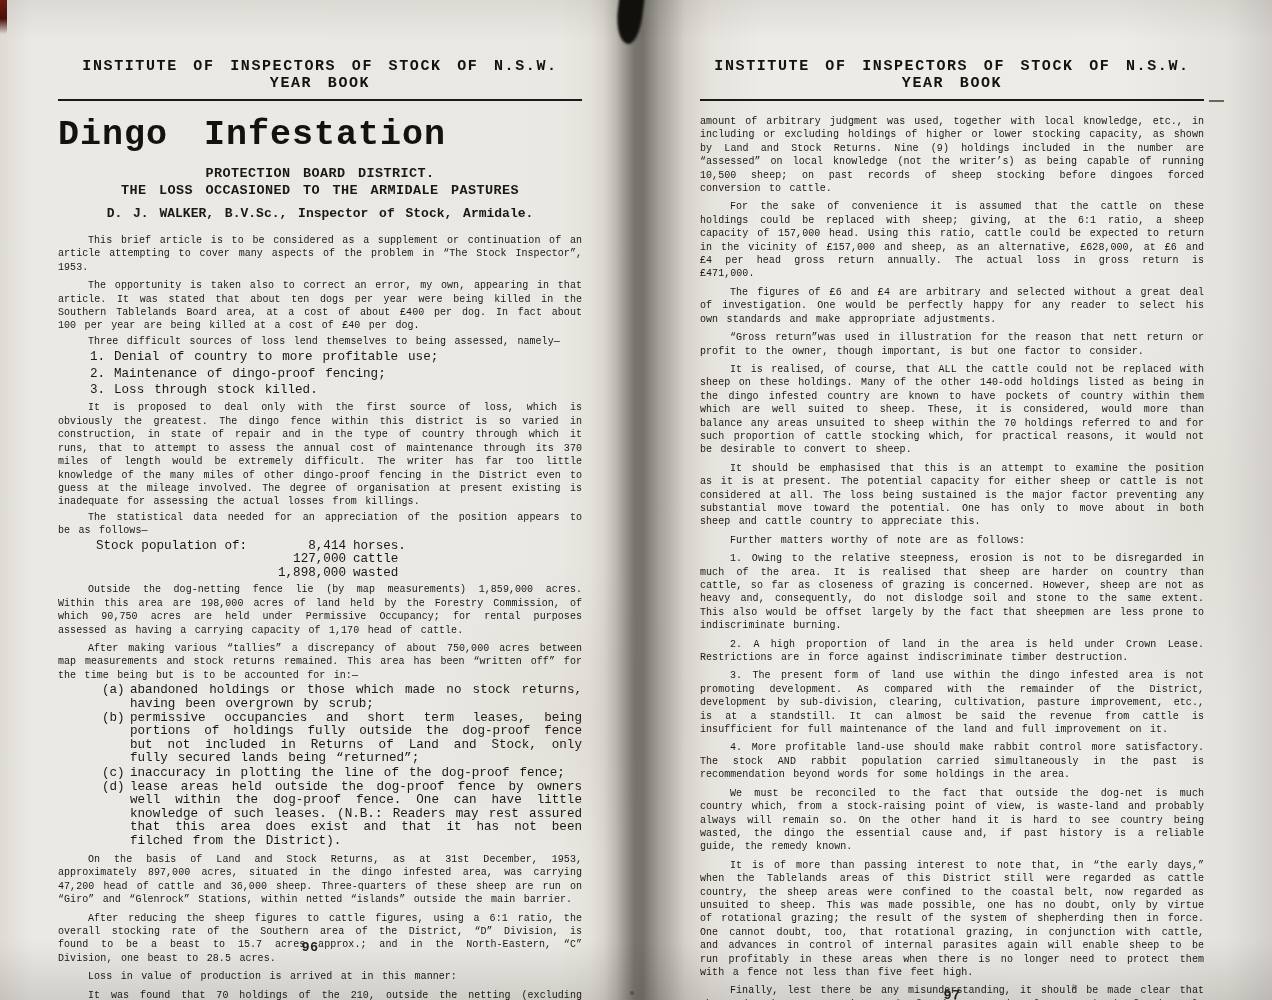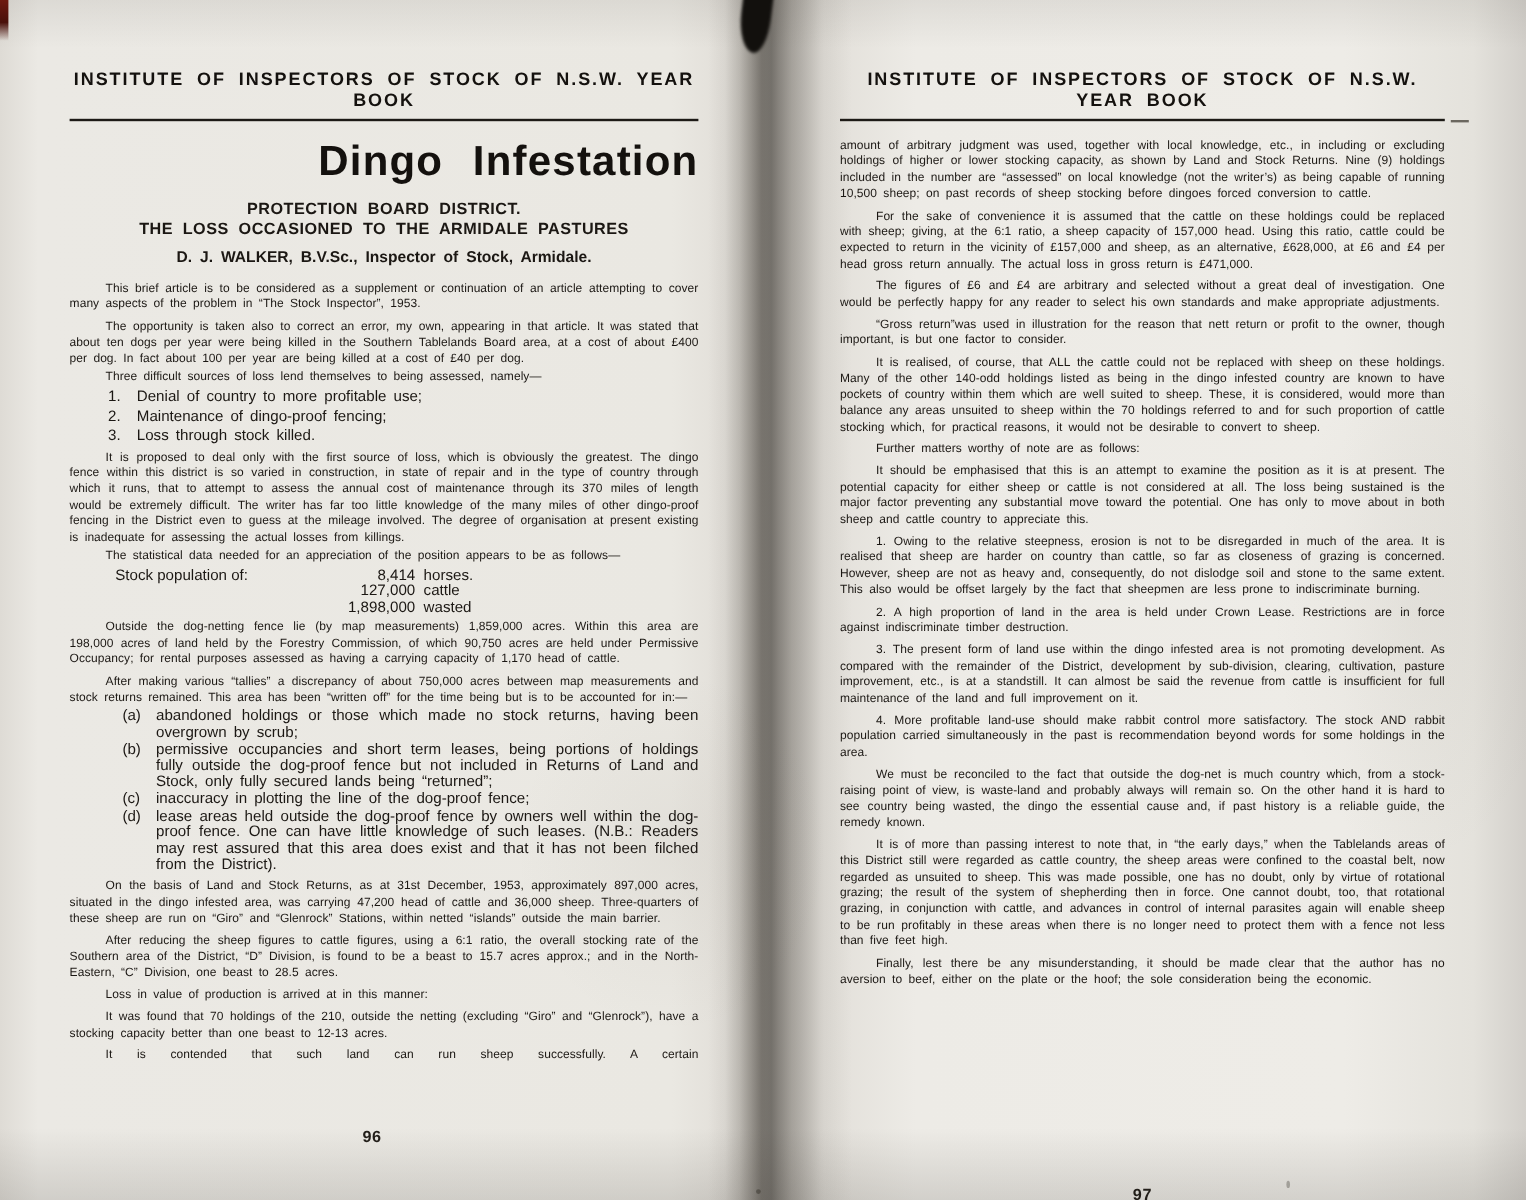--- a/index.html
+++ b/index.html
@@ -1,18 +1,18 @@
 <!DOCTYPE html>
 <html><head>
 <meta charset="utf-8">
 <style>
   html,body { margin:0; padding:0; background:#b7b4ae; }
   .scan {
     position:relative; width:1272px; height:1000px; overflow:hidden;
-    font-family:Liberation Sans, sans-serif; color:#1b1713;
+    font-family:Liberation Mono, monospace; color:#1b1713;
     background:
       linear-gradient(180deg, rgba(90,85,78,0.10) 0%, rgba(90,85,78,0) 4%, rgba(90,85,78,0) 94%, rgba(70,66,60,0.16) 100%),
       linear-gradient(90deg, #dedbd5 0%, #ebe9e4 2.5%, #eae8e2 44%, #e2dfd9 47.5%, #b8b4ad 49.2%, #a19d96 49.9%, #bdb9b2 51%, #e2dfd9 54%, #edebe6 60%, #eeece7 88%, #e4e2dc 96.5%, #d2cfca 100%);
   }
   .gutter {
     position:absolute; left:590px; top:0; width:120px; height:1000px;
     background:linear-gradient(90deg, rgba(48,44,38,0) 0%, rgba(48,44,38,0.10) 22%, rgba(40,36,31,0.32) 36%, rgba(32,29,25,0.42) 44%, rgba(40,36,31,0.22) 58%, rgba(48,44,38,0.07) 78%, rgba(48,44,38,0) 100%);
   }
   .gutter-wedge {
     position:absolute; left:617px; top:-8px; width:25px; height:52px;
@@ -32,21 +32,21 @@
   .col-right { left:700px; width:504px; }
 
   .running-head {
     text-align:center; font-weight:bold; font-size:15px; letter-spacing:1.6px;
     word-spacing:5px; color:#14110e; padding-bottom:7px;
     border-bottom:2px solid #1d1a16; position:relative; margin-bottom:14px;
   }
   .rule-dash { position:absolute; right:-20px; bottom:-3px; width:15px; height:2px; background:#6b675f; }
 
   .article-title {
-    text-align:right; font-weight:bold; font-size:35px; letter-spacing:1px;
+    text-align:left; font-weight:bold; font-size:35px; letter-spacing:1px;
     word-spacing:14px; margin:6px 0 10px; color:#14110e;
   }
   .subtitle { text-align:center; font-weight:bold; font-size:13.5px; letter-spacing:0.4px; word-spacing:4px; line-height:17px; }
   .byline   { text-align:center; font-weight:bold; font-size:13px; word-spacing:3px; margin:7px 0 13px; }
 
   .body-p {
     margin:0 0 5px; text-indent:30px; text-align:justify; text-justify:inter-word;
     font-size:10px; line-height:13.4px; word-spacing:2.4px; letter-spacing:0.05px;
   }
   .tight   { margin-bottom:2px; }
@@ -165,22 +165,22 @@
     <div class="running-head">
       <span>INSTITUTE OF INSPECTORS OF STOCK OF N.S.W. YEAR BOOK</span>
       <span class="rule-dash"></span>
     </div>
 
     <p class="body-p no-indent">amount of arbitrary judgment was used, together with local knowledge, etc., in including or excluding holdings of higher or lower stocking capacity, as shown by Land and Stock Returns. Nine (9) holdings included in the number are “assessed” on local knowledge (not the writer’s) as being capable of running 10,500 sheep; on past records of sheep stocking before dingoes forced conversion to cattle.</p>
     <p class="body-p">For the sake of convenience it is assumed that the cattle on these holdings could be replaced with sheep; giving, at the 6:1 ratio, a sheep capacity of 157,000 head. Using this ratio, cattle could be expected to return in the vicinity of £157,000 and sheep, as an alternative, £628,000, at £6 and £4 per head gross return annually. The actual loss in gross return is £471,000.</p>
     <p class="body-p">The figures of £6 and £4 are arbitrary and selected without a great deal of investigation. One would be perfectly happy for any reader to select his own standards and make appropriate adjustments.</p>
     <p class="body-p">“Gross return”was used in illustration for the reason that nett return or profit to the owner, though important, is but one factor to consider.</p>
     <p class="body-p">It is realised, of course, that ALL the cattle could not be replaced with sheep on these holdings. Many of the other 140-odd holdings listed as being in the dingo infested country are known to have pockets of country within them which are well suited to sheep. These, it is considered, would more than balance any areas unsuited to sheep within the 70 holdings referred to and for such proportion of cattle stocking which, for practical reasons, it would not be desirable to convert to sheep.</p>
+    <p class="body-p">It should be emphasised that this is an attempt to examine the position as it is at present. The potential capacity for either sheep or cattle is not considered at all. The loss being sustained is the major factor preventing any substantial move toward the potential. One has only to move about in both sheep and cattle country to appreciate this.</p>
     <p class="body-p">Further matters worthy of note are as follows:</p>
-    <p class="body-p">It should be emphasised that this is an attempt to examine the position as it is at present. The potential capacity for either sheep or cattle is not considered at all. The loss being sustained is the major factor preventing any substantial move toward the potential. One has only to move about in both sheep and cattle country to appreciate this.</p>
     <p class="body-p">1. Owing to the relative steepness, erosion is not to be disregarded in much of the area. It is realised that sheep are harder on country than cattle, so far as closeness of grazing is concerned. However, sheep are not as heavy and, consequently, do not dislodge soil and stone to the same extent. This also would be offset largely by the fact that sheepmen are less prone to indiscriminate burning.</p>
     <p class="body-p">2. A high proportion of land in the area is held under Crown Lease. Restrictions are in force against indiscriminate timber destruction.</p>
     <p class="body-p">3. The present form of land use within the dingo infested area is not promoting development. As compared with the remainder of the District, development by sub-division, clearing, cultivation, pasture improvement, etc., is at a standstill. It can almost be said the revenue from cattle is insufficient for full maintenance of the land and full improvement on it.</p>
     <p class="body-p">4. More profitable land-use should make rabbit control more satisfactory. The stock AND rabbit population carried simultaneously in the past is recommendation beyond words for some holdings in the area.</p>
     <p class="body-p">We must be reconciled to the fact that outside the dog-net is much country which, from a stock-raising point of view, is waste-land and probably always will remain so. On the other hand it is hard to see country being wasted, the dingo the essential cause and, if past history is a reliable guide, the remedy known.</p>
     <p class="body-p">It is of more than passing interest to note that, in “the early days,” when the Tablelands areas of this District still were regarded as cattle country, the sheep areas were confined to the coastal belt, now regarded as unsuited to sheep. This was made possible, one has no doubt, only by virtue of rotational grazing; the result of the system of shepherding then in force. One cannot doubt, too, that rotational grazing, in conjunction with cattle, and advances in control of internal parasites again will enable sheep to be run profitably in these areas when there is no longer need to protect them with a fence not less than five feet high.</p>
     <p class="body-p">Finally, lest there be any misunderstanding, it should be made clear that the author has no aversion to beef, either on the plate or the hoof; the sole consideration being the economic.</p>
   </div>
 
   <div class="page-num page-num-right">97</div>

